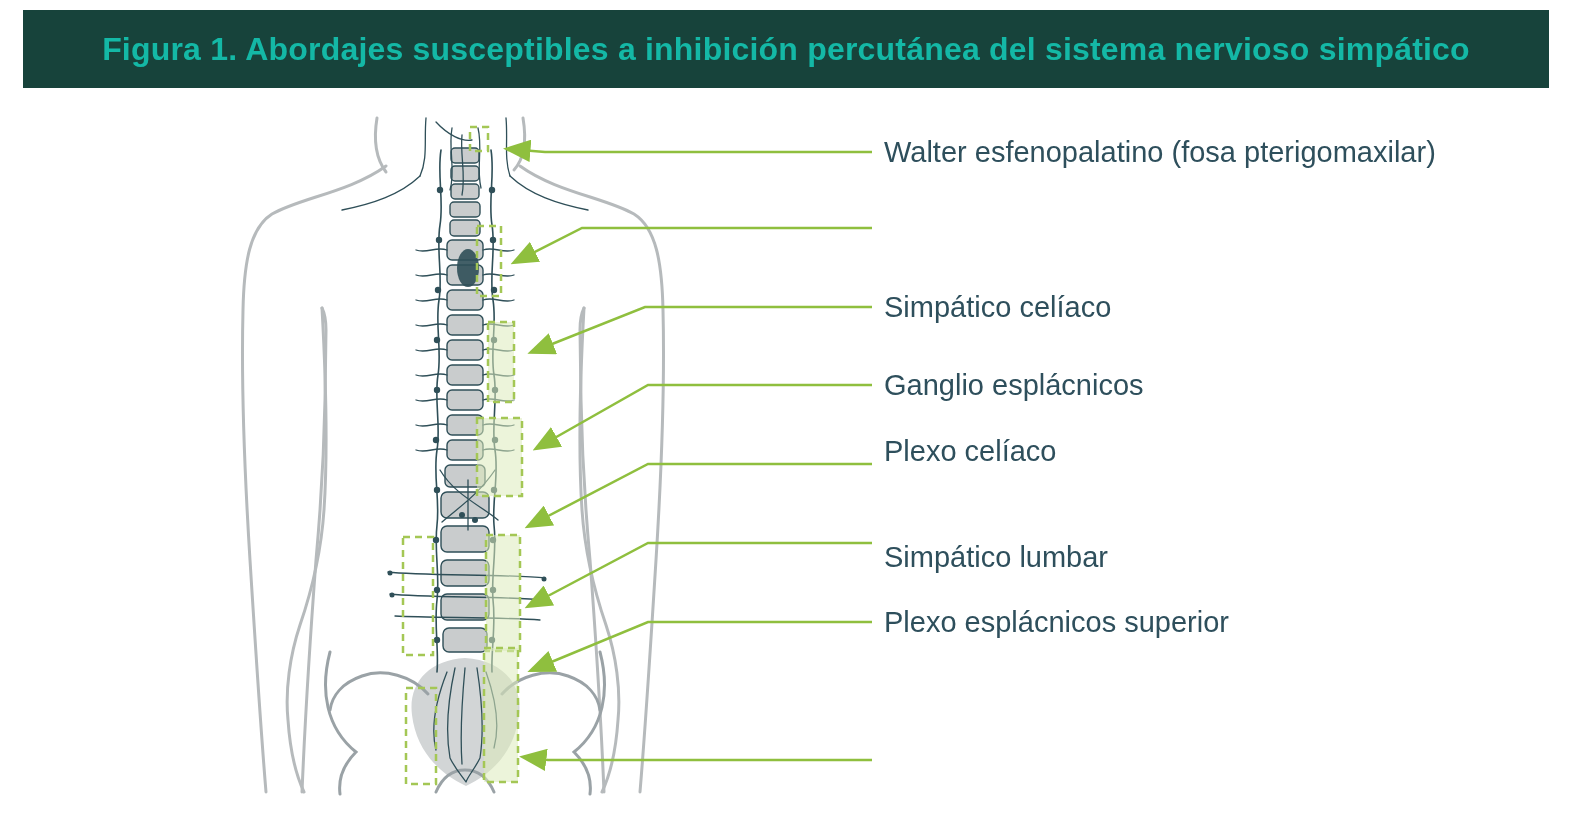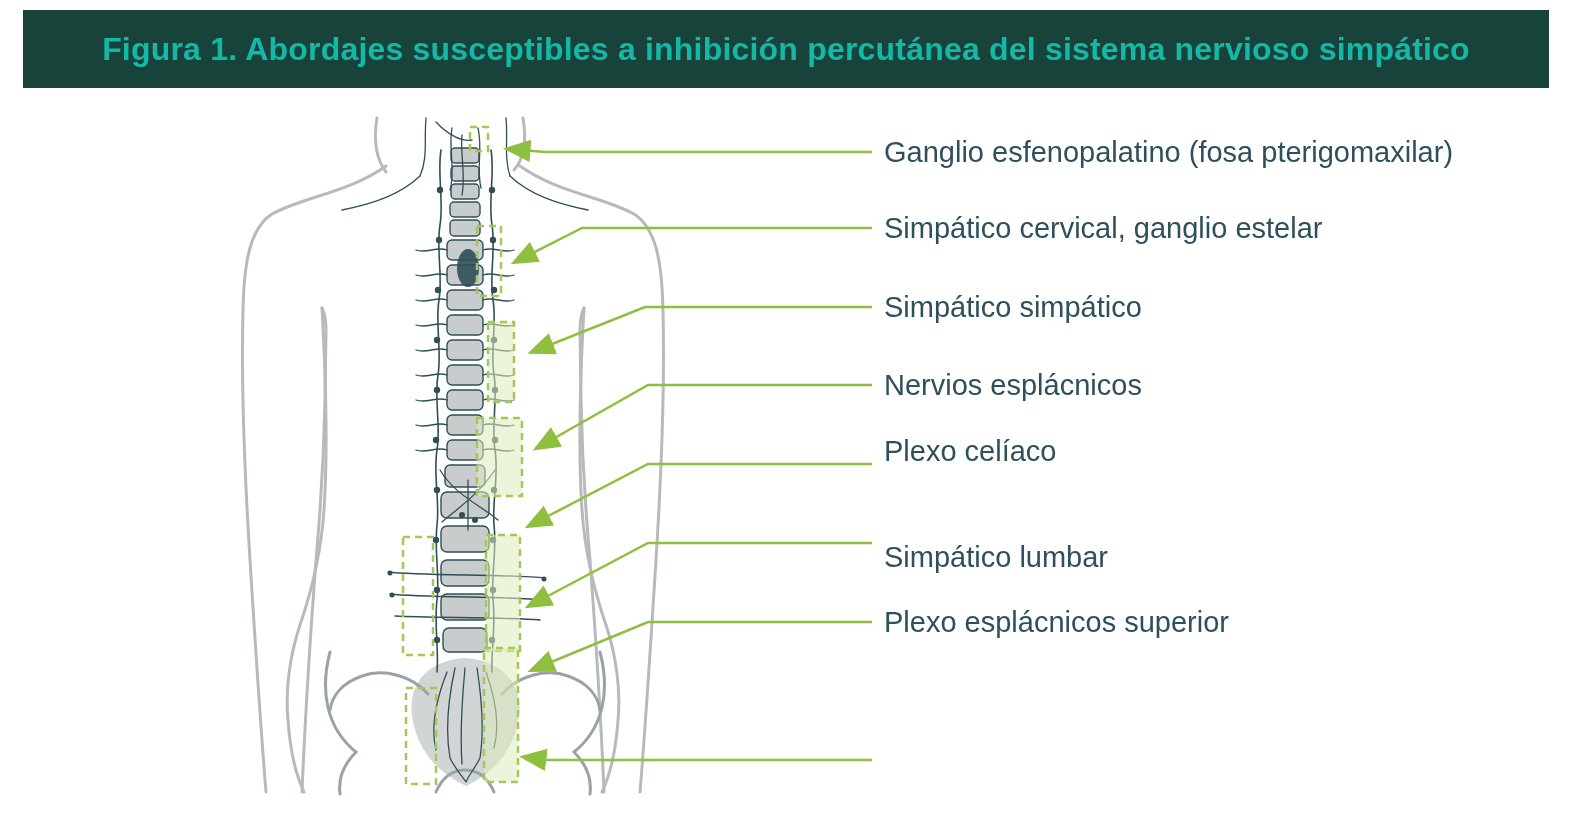--- a/index.html
+++ b/index.html
@@ -152,21 +152,20 @@
       <polyline points="872,228 582,228 515,262" marker-end="url(#ah)"></polyline>
       <polyline points="872,307 645,307 532,352" marker-end="url(#ah)"></polyline>
       <polyline points="872,385 648,385 537,448" marker-end="url(#ah)"></polyline>
       <polyline points="872,464 648,464 529,526" marker-end="url(#ah)"></polyline>
       <polyline points="872,543 648,543 529,606" marker-end="url(#ah)"></polyline>
       <polyline points="872,622 648,622 532,670" marker-end="url(#ah)"></polyline>
       <polyline points="872,760 548,760 524,757" marker-end="url(#ah)"></polyline>
     </g>
   </svg>
 
-  <div class="label" style="top:135px">Ganglio esfenopalatino (fosa pterigomaxilar)</div>
-  <div class="label" style="top:211px">Simpático cervical, ganglio estelar</div>
-  <div class="label" style="top:290px">Simpático simpático</div>
-  <div class="label" style="top:368px">Nervios esplácnicos</div>
+  <div class="label" style="top:135px">Walter esfenopalatino (fosa pterigomaxilar)</div>
+  <div class="label" style="top:290px">Simpático celíaco</div>
+  <div class="label" style="top:368px">Ganglio esplácnicos</div>
   <div class="label" style="top:434px">Plexo celíaco</div>
   <div class="label" style="top:540px">Simpático lumbar</div>
   <div class="label" style="top:605px">Plexo esplácnicos superior</div>
 
 </div>
 
 </body></html>

